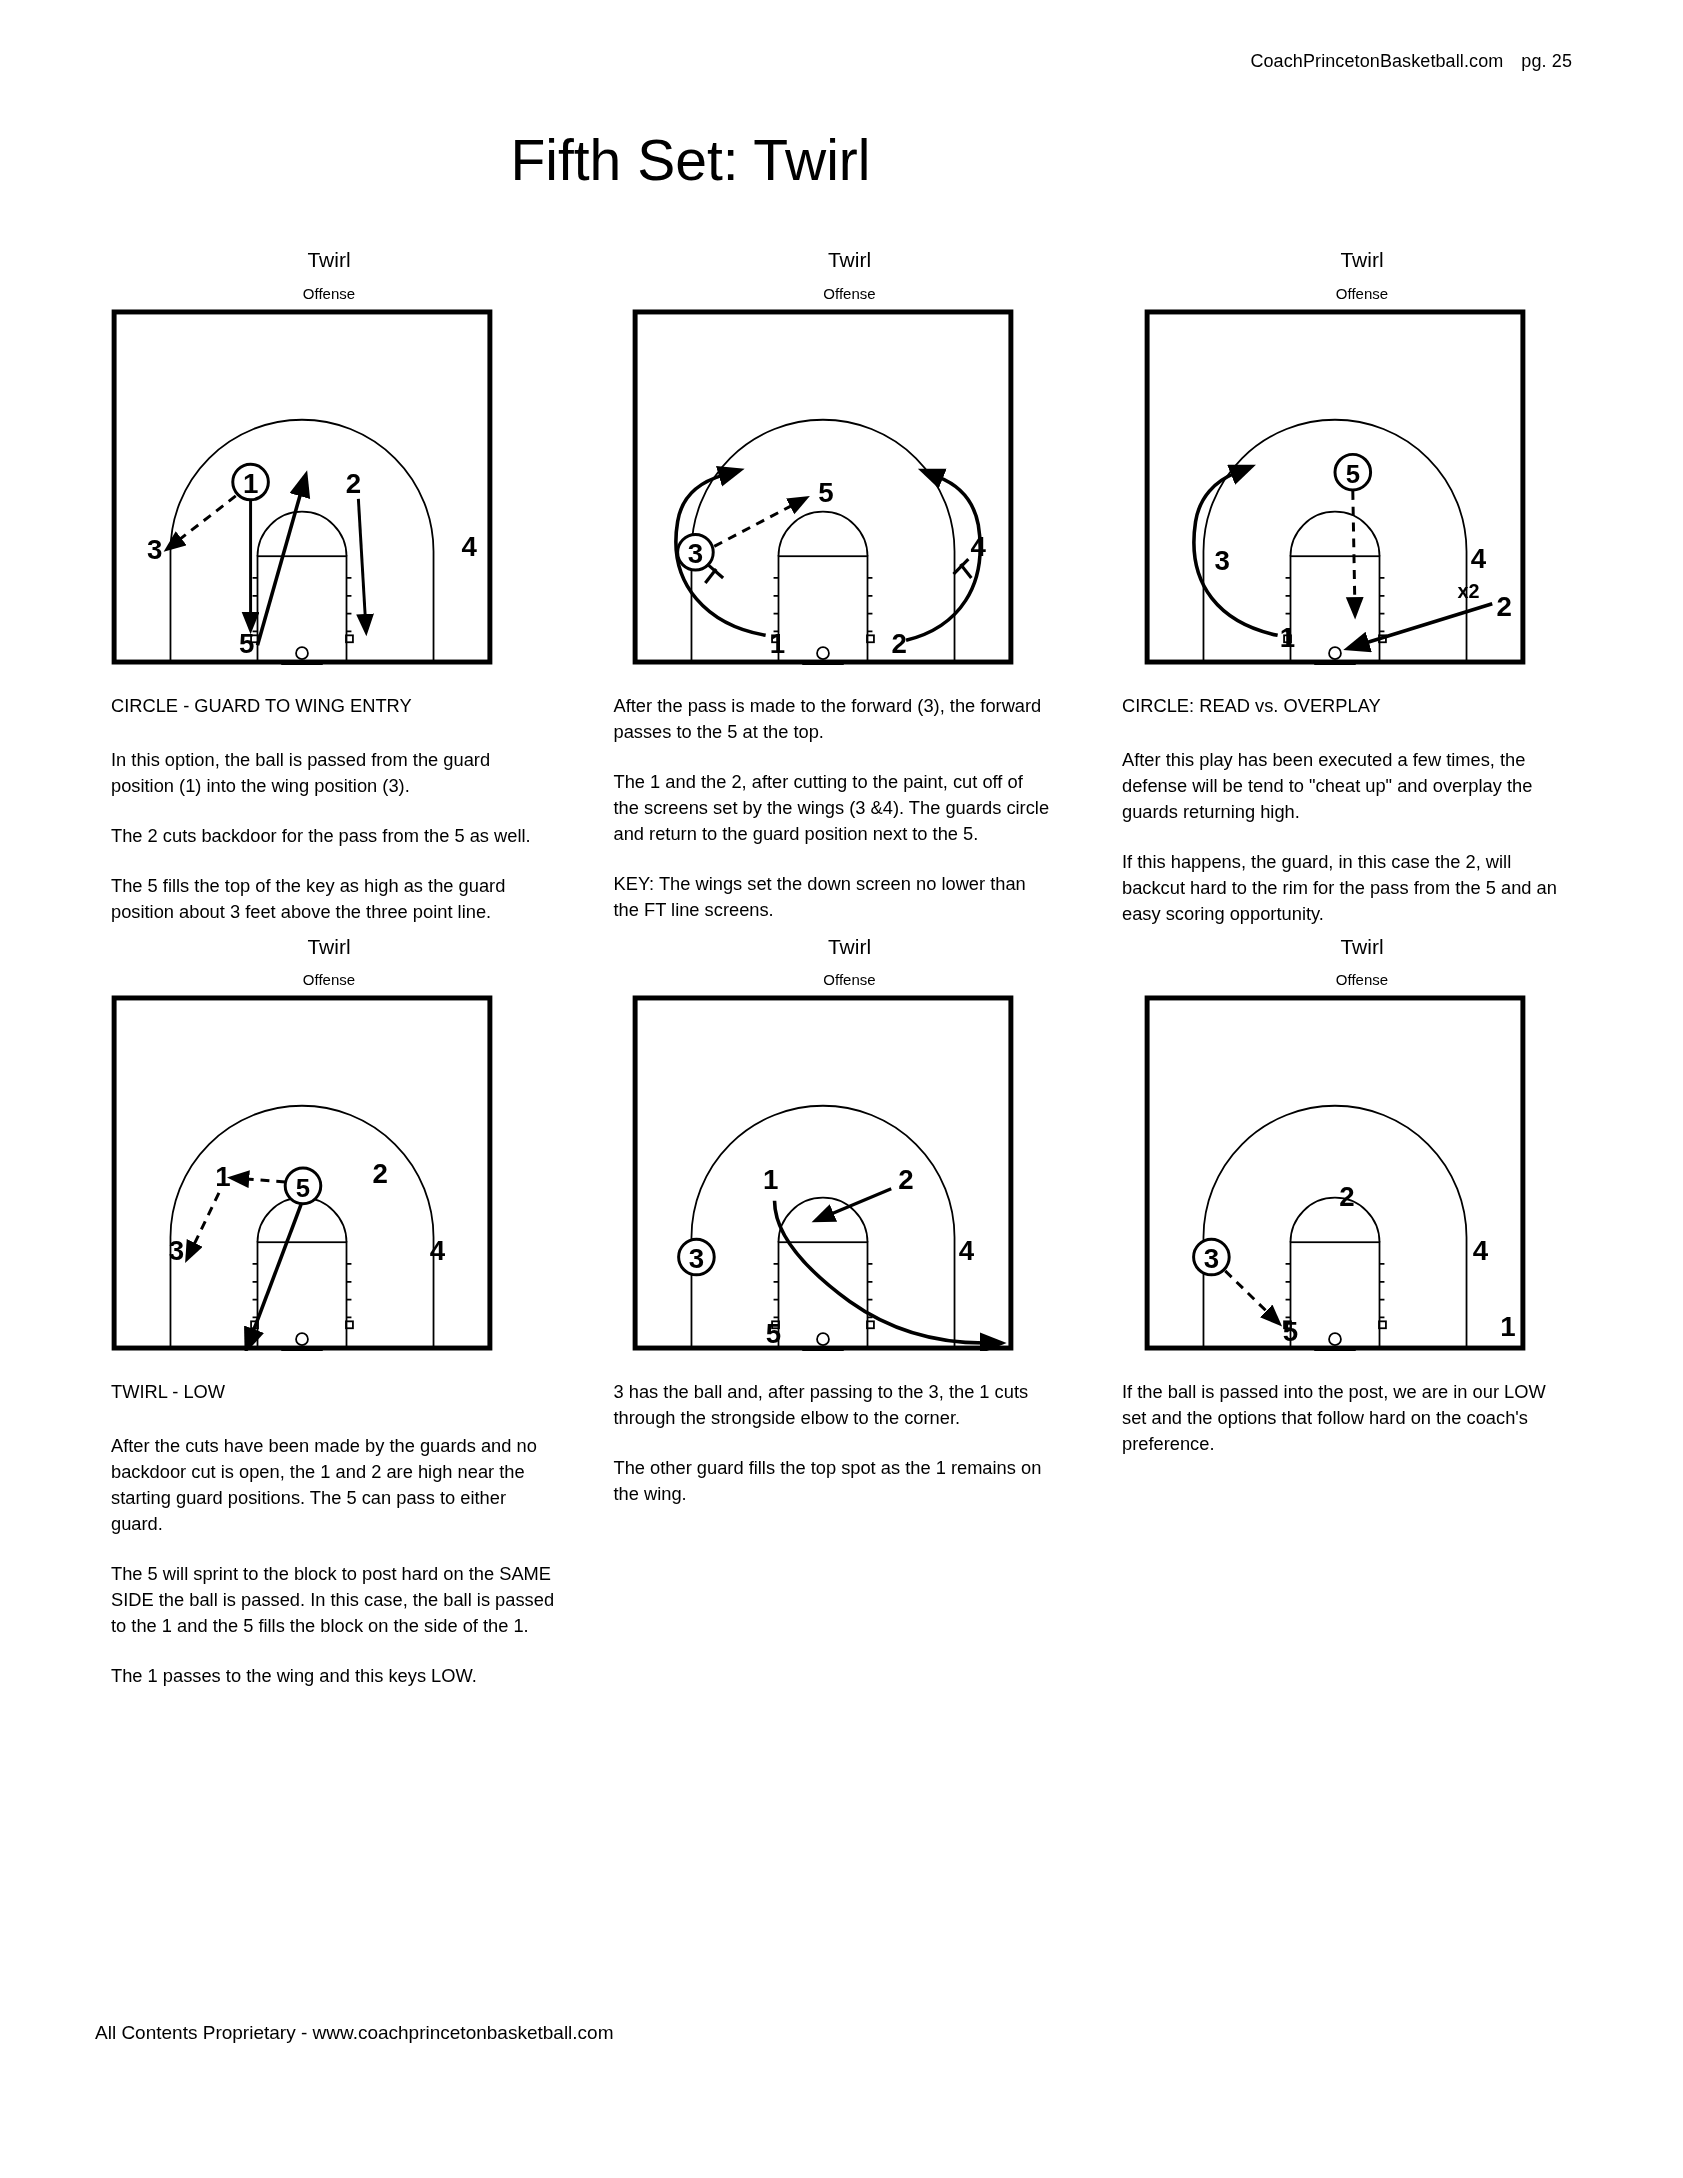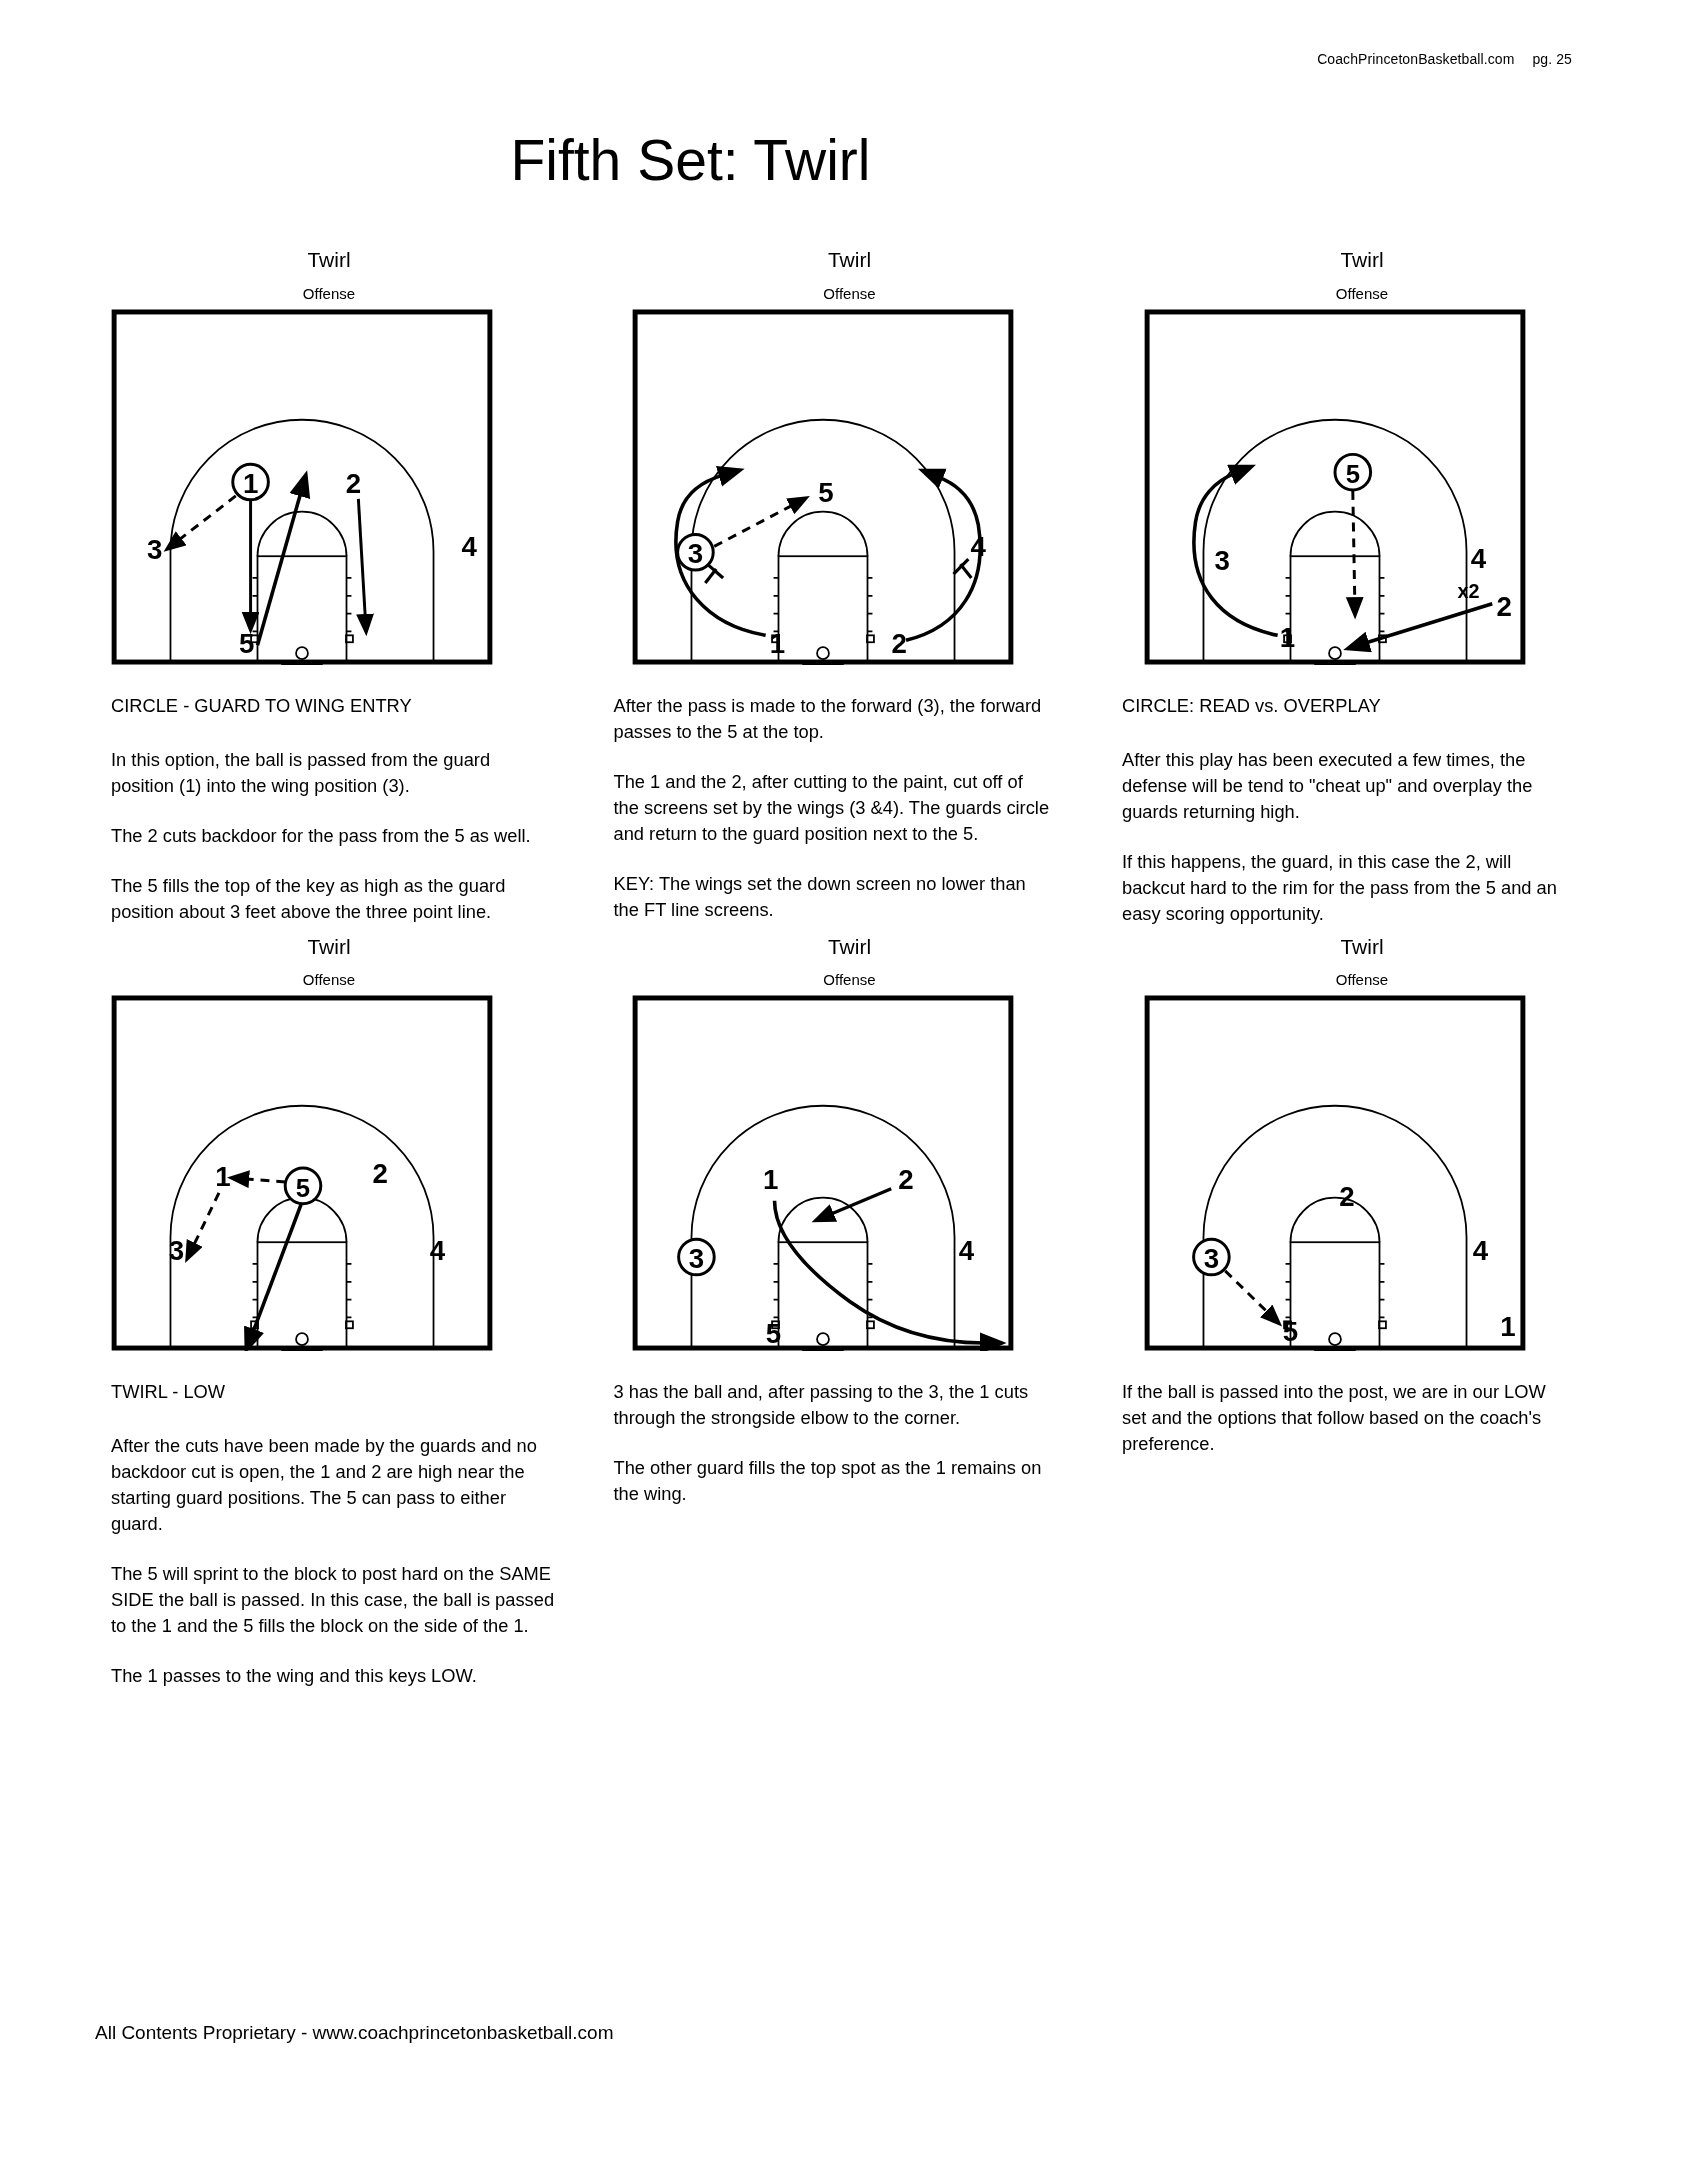--- a/index.html
+++ b/index.html
@@ -20,21 +20,21 @@
     width: 1683px;
     height: 2178px;
     box-sizing: border-box;
   }
 
   
   .page-header {
     position: absolute;
     top: 51px;
     right: 111px;
-    font-size: 14px;
+    font-size: 18px;
     letter-spacing: 0.1px;
     white-space: nowrap;
   }
   .page-header .site { }
   .page-header .pg { margin-left: 18px; }
 
   
   .page-title {
     position: absolute;
     top: 127px;
@@ -411,21 +411,21 @@
 
               <text x="205" y="213" font-family="Liberation Sans, sans-serif" font-size="28" font-weight="bold" text-anchor="middle" fill="#000">2</text>
               <text x="340" y="268" font-family="Liberation Sans, sans-serif" font-size="28" font-weight="bold" text-anchor="middle" fill="#000">4</text>
               <text x="148" y="350" font-family="Liberation Sans, sans-serif" font-size="28" font-weight="bold" text-anchor="middle" fill="#000">5</text>
               <text x="368" y="345" font-family="Liberation Sans, sans-serif" font-size="28" font-weight="bold" text-anchor="middle" fill="#000">1</text>
 
               <path d="M82,279 L126,322" fill="none" stroke="#000" stroke-width="3" stroke-dasharray="9,7" marker-end="url(#ah6)"></path>
             </svg>
           </div>
           <div class="copy">
-            <p>If the ball is passed into the post, we are in our LOW set and the options that follow based on the coach's preference.</p>
+            <p>If the ball is passed into the post, we are in our LOW set and the options that follow hard on the coach's preference.</p>
           </div>
         </div>
       </div>
 
     </div>
   </div>
 
   <div class="page-footer">All Contents Proprietary - www.coachprincetonbasketball.com</div>
 
 </div>

